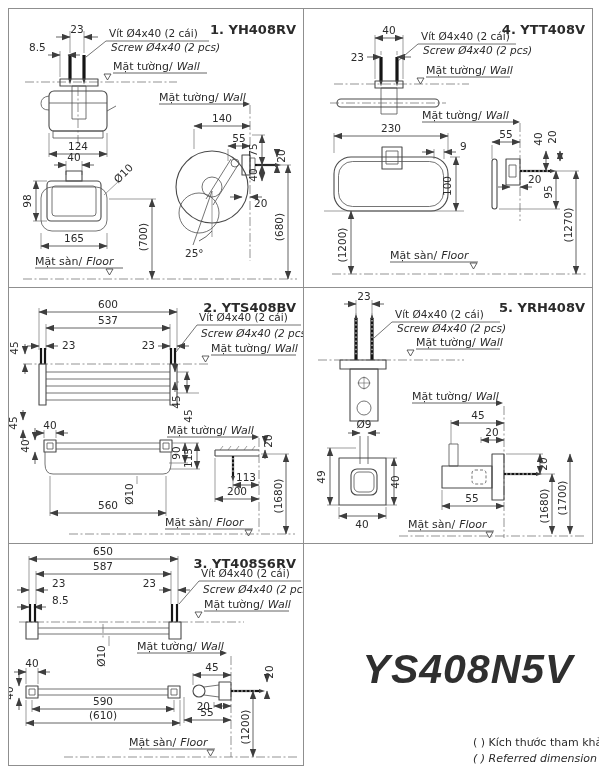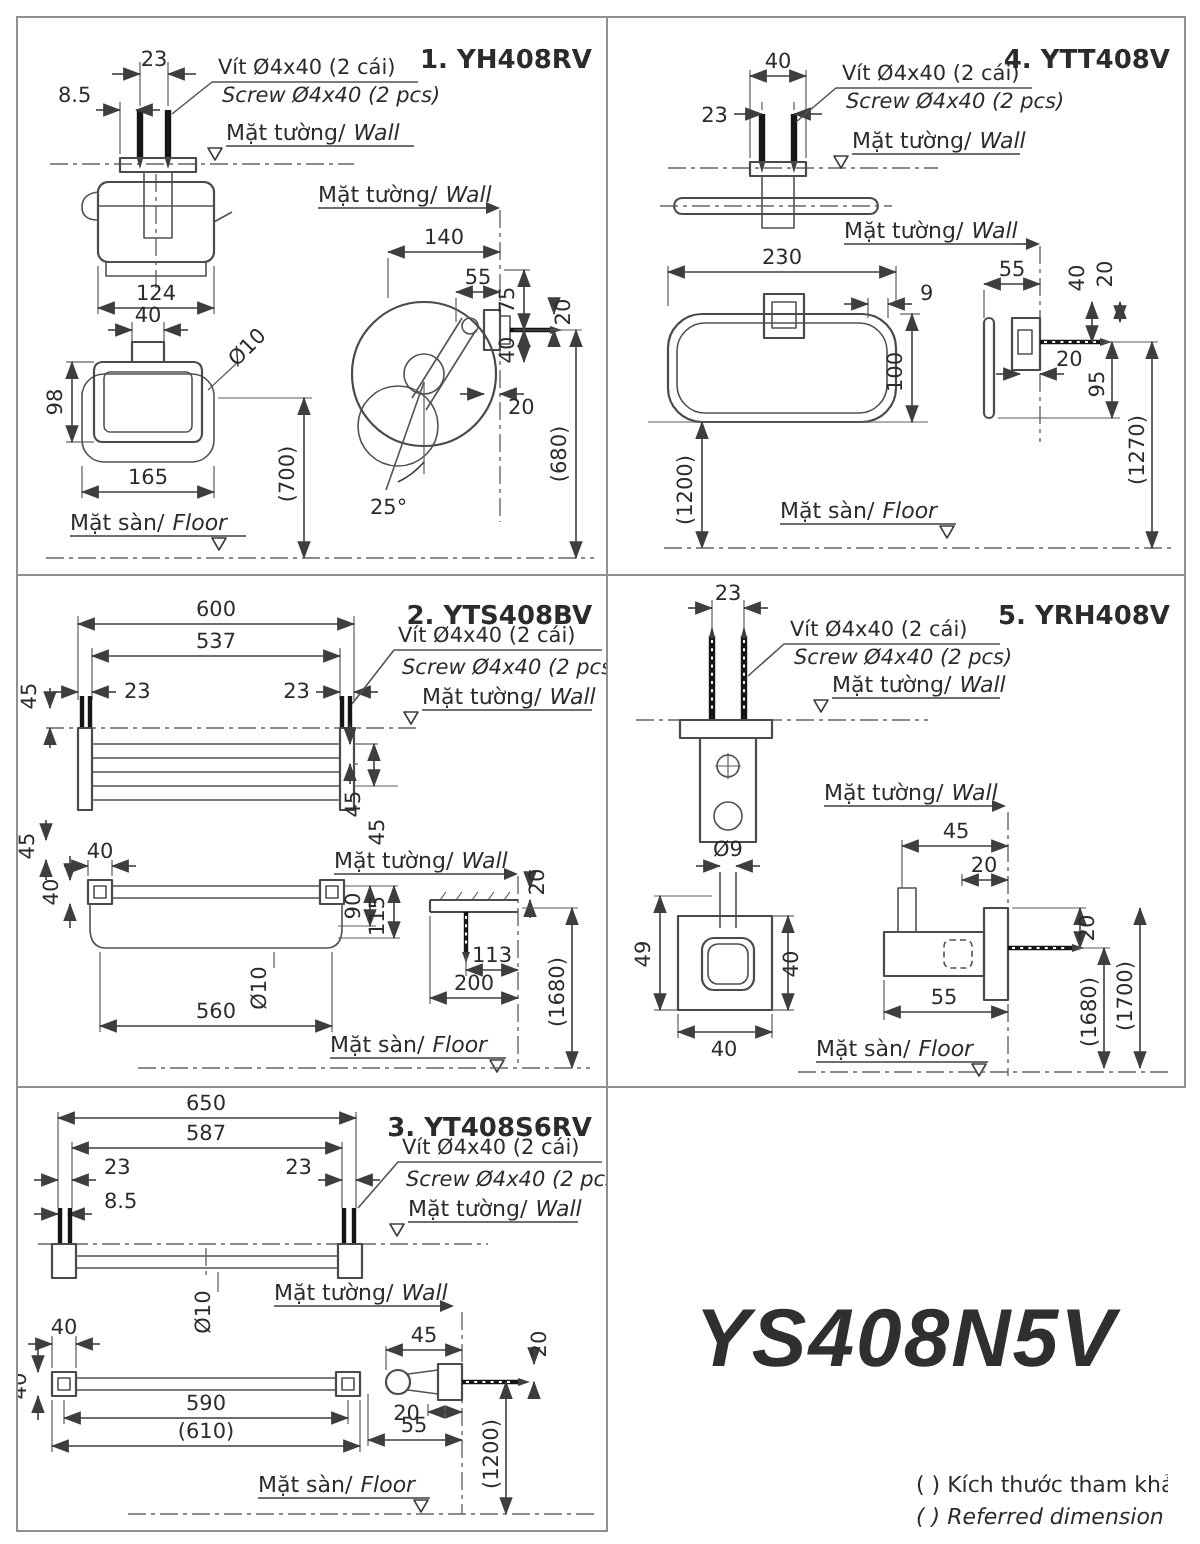--- a/index.html
+++ b/index.html
@@ -557,21 +557,21 @@
         <line class="arr" x1="244" y1="147" x2="244" y2="213" marker-start="url(#arw)" marker-end="url(#arw)"></line>
         <text class="t" text-anchor="middle" transform="rotate(-90 240 183)" x="240" y="183">(1200)</text>
         <text class="tl" x="120" y="202"><tspan>Mặt sàn/</tspan><tspan class="ti" dx="4">Floor</tspan></text>
         <line class="ud" x1="120" y1="205" x2="206" y2="205"></line>
         <path class="tri" d="M198 206 h7 l-3.5 6 z"></path>
         <line class="cl" x1="55" y1="213" x2="290" y2="213"></line>
       </g>
     </svg>
   </div>
 
-  <div class="panel" style="left:296px;top:544px">
+  <div class="panel" style="left:311px;top:544px">
     <svg width="288" height="221" viewBox="0 0 288 221">
       <text class="model" text-anchor="middle" x="157" y="139">YS408N5V</text>
       <text class="tl" x="162" y="202">( ) Kích thước tham khảo</text>
       <text class="tl ti" x="162" y="218">( ) Referred dimension</text>
     </svg>
   </div>
 
 </div>
 
 </body></html>

